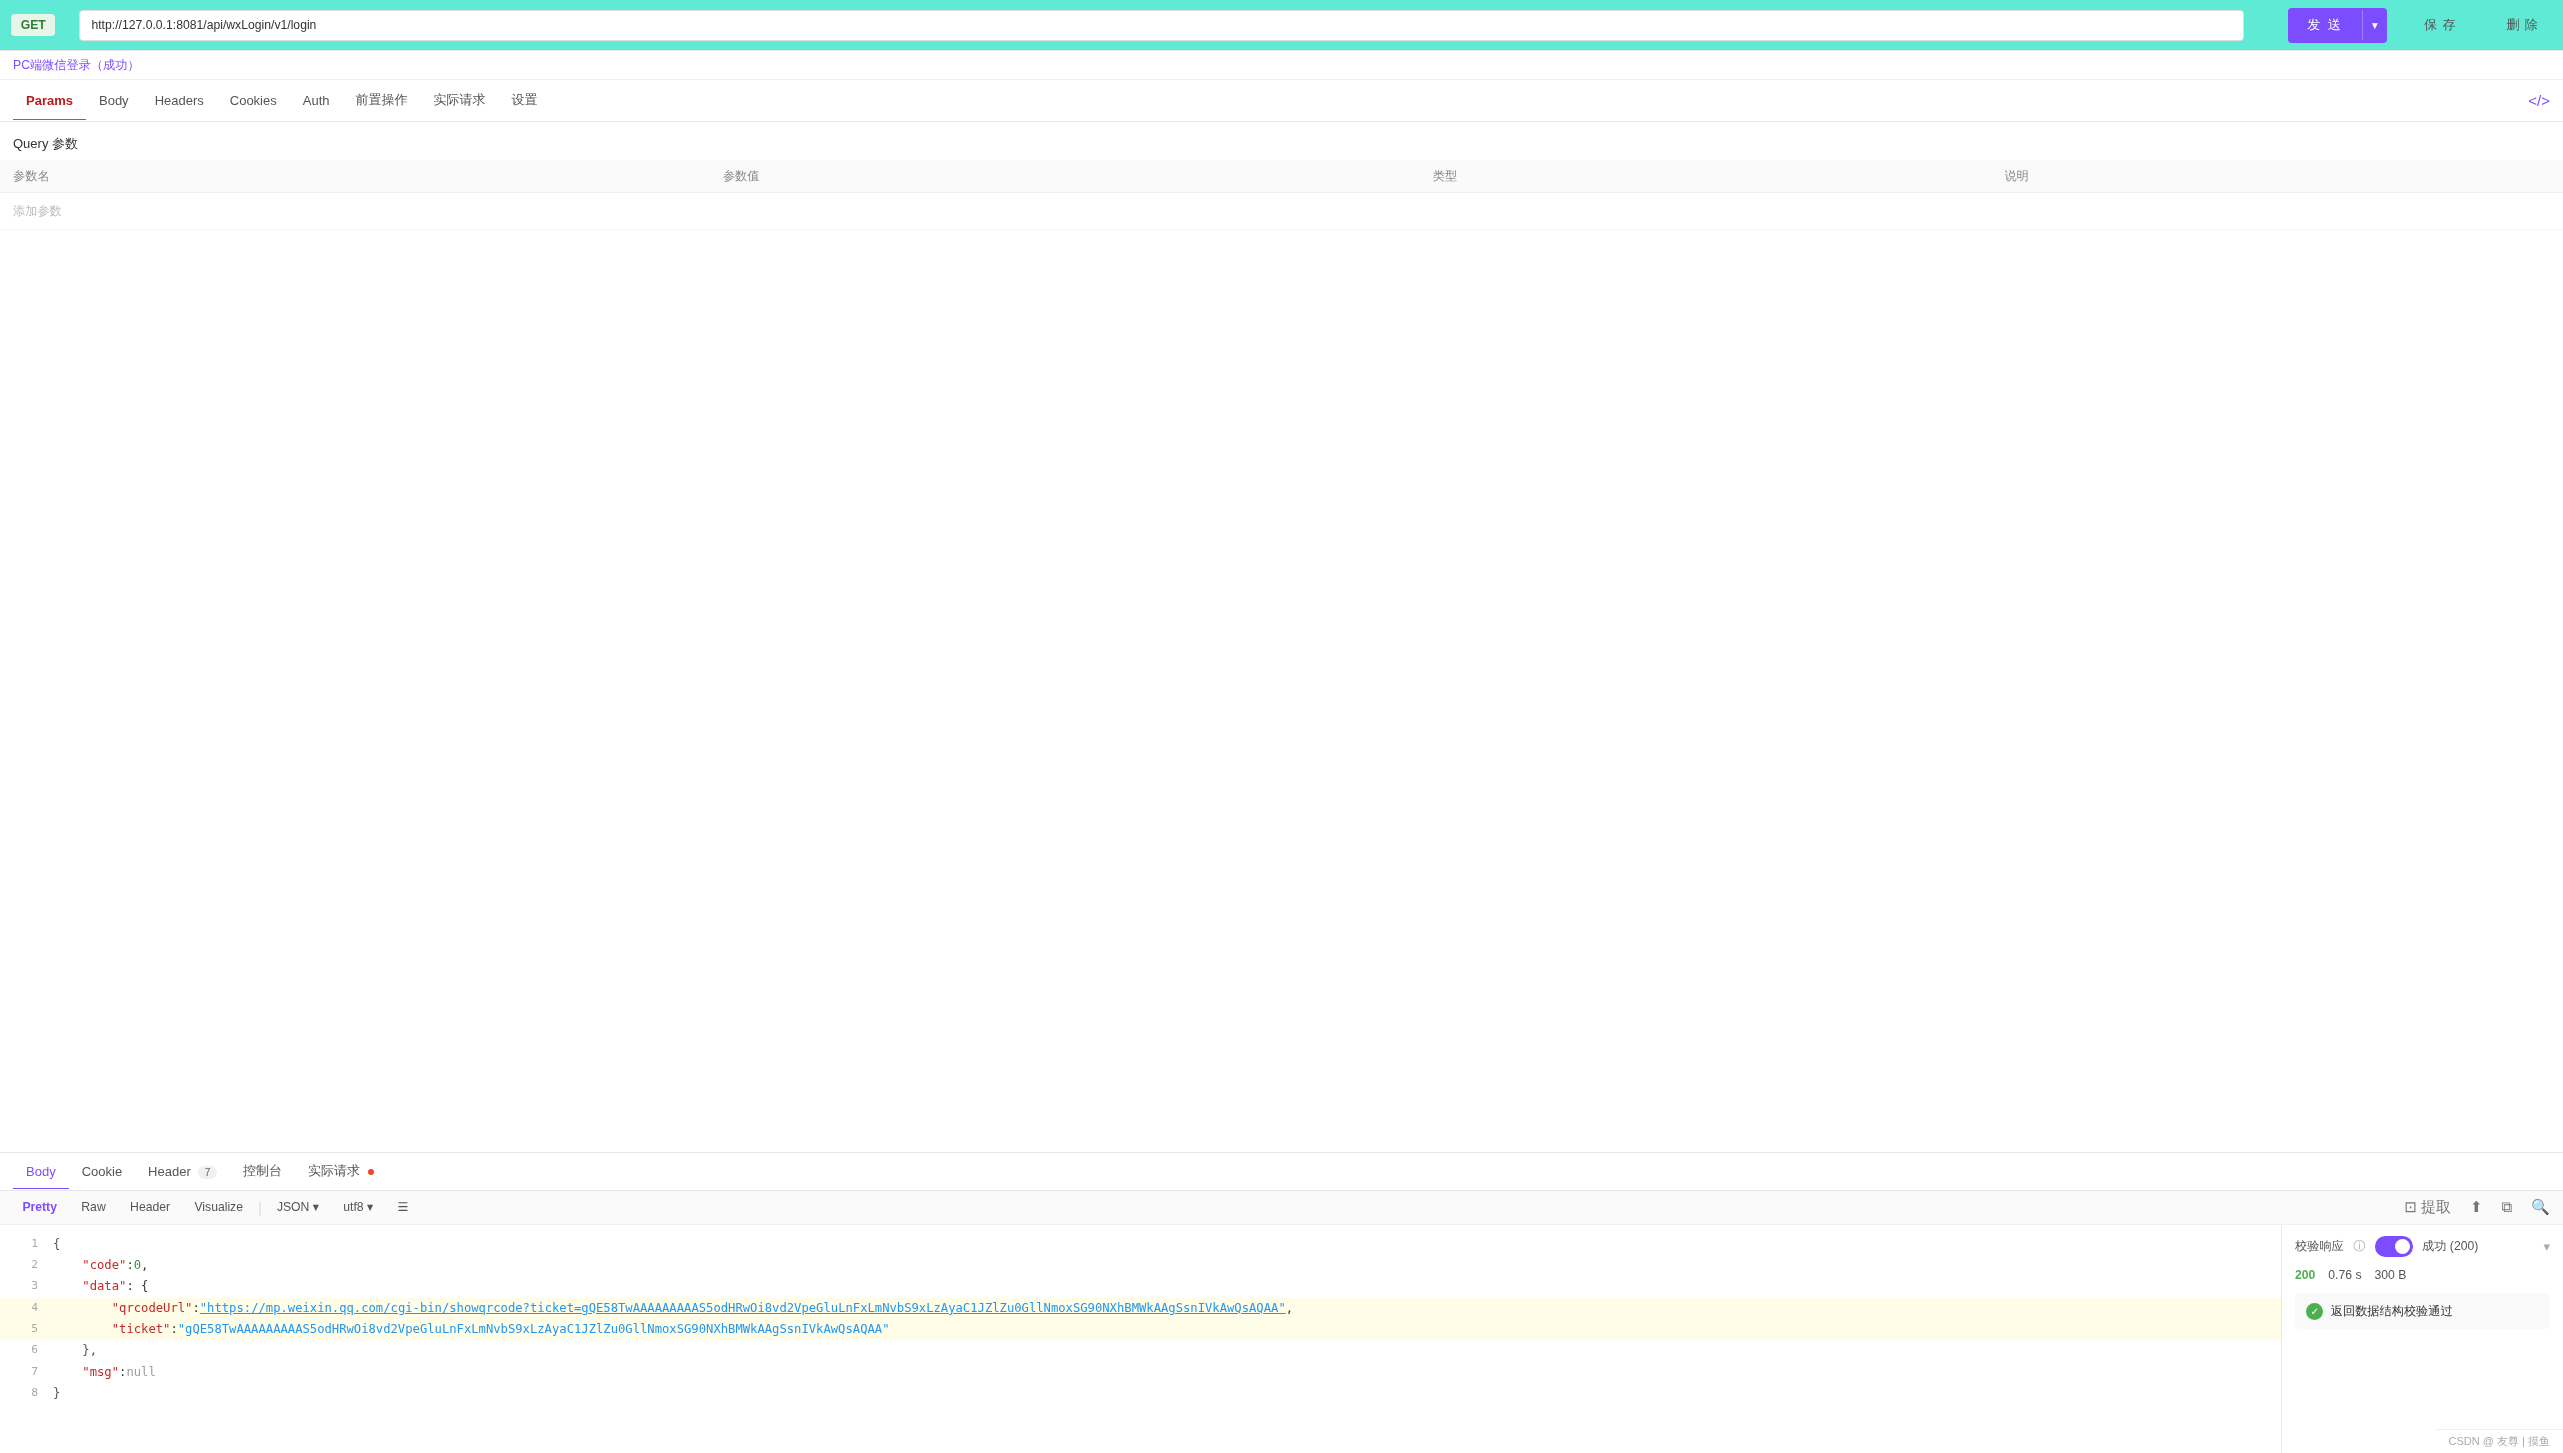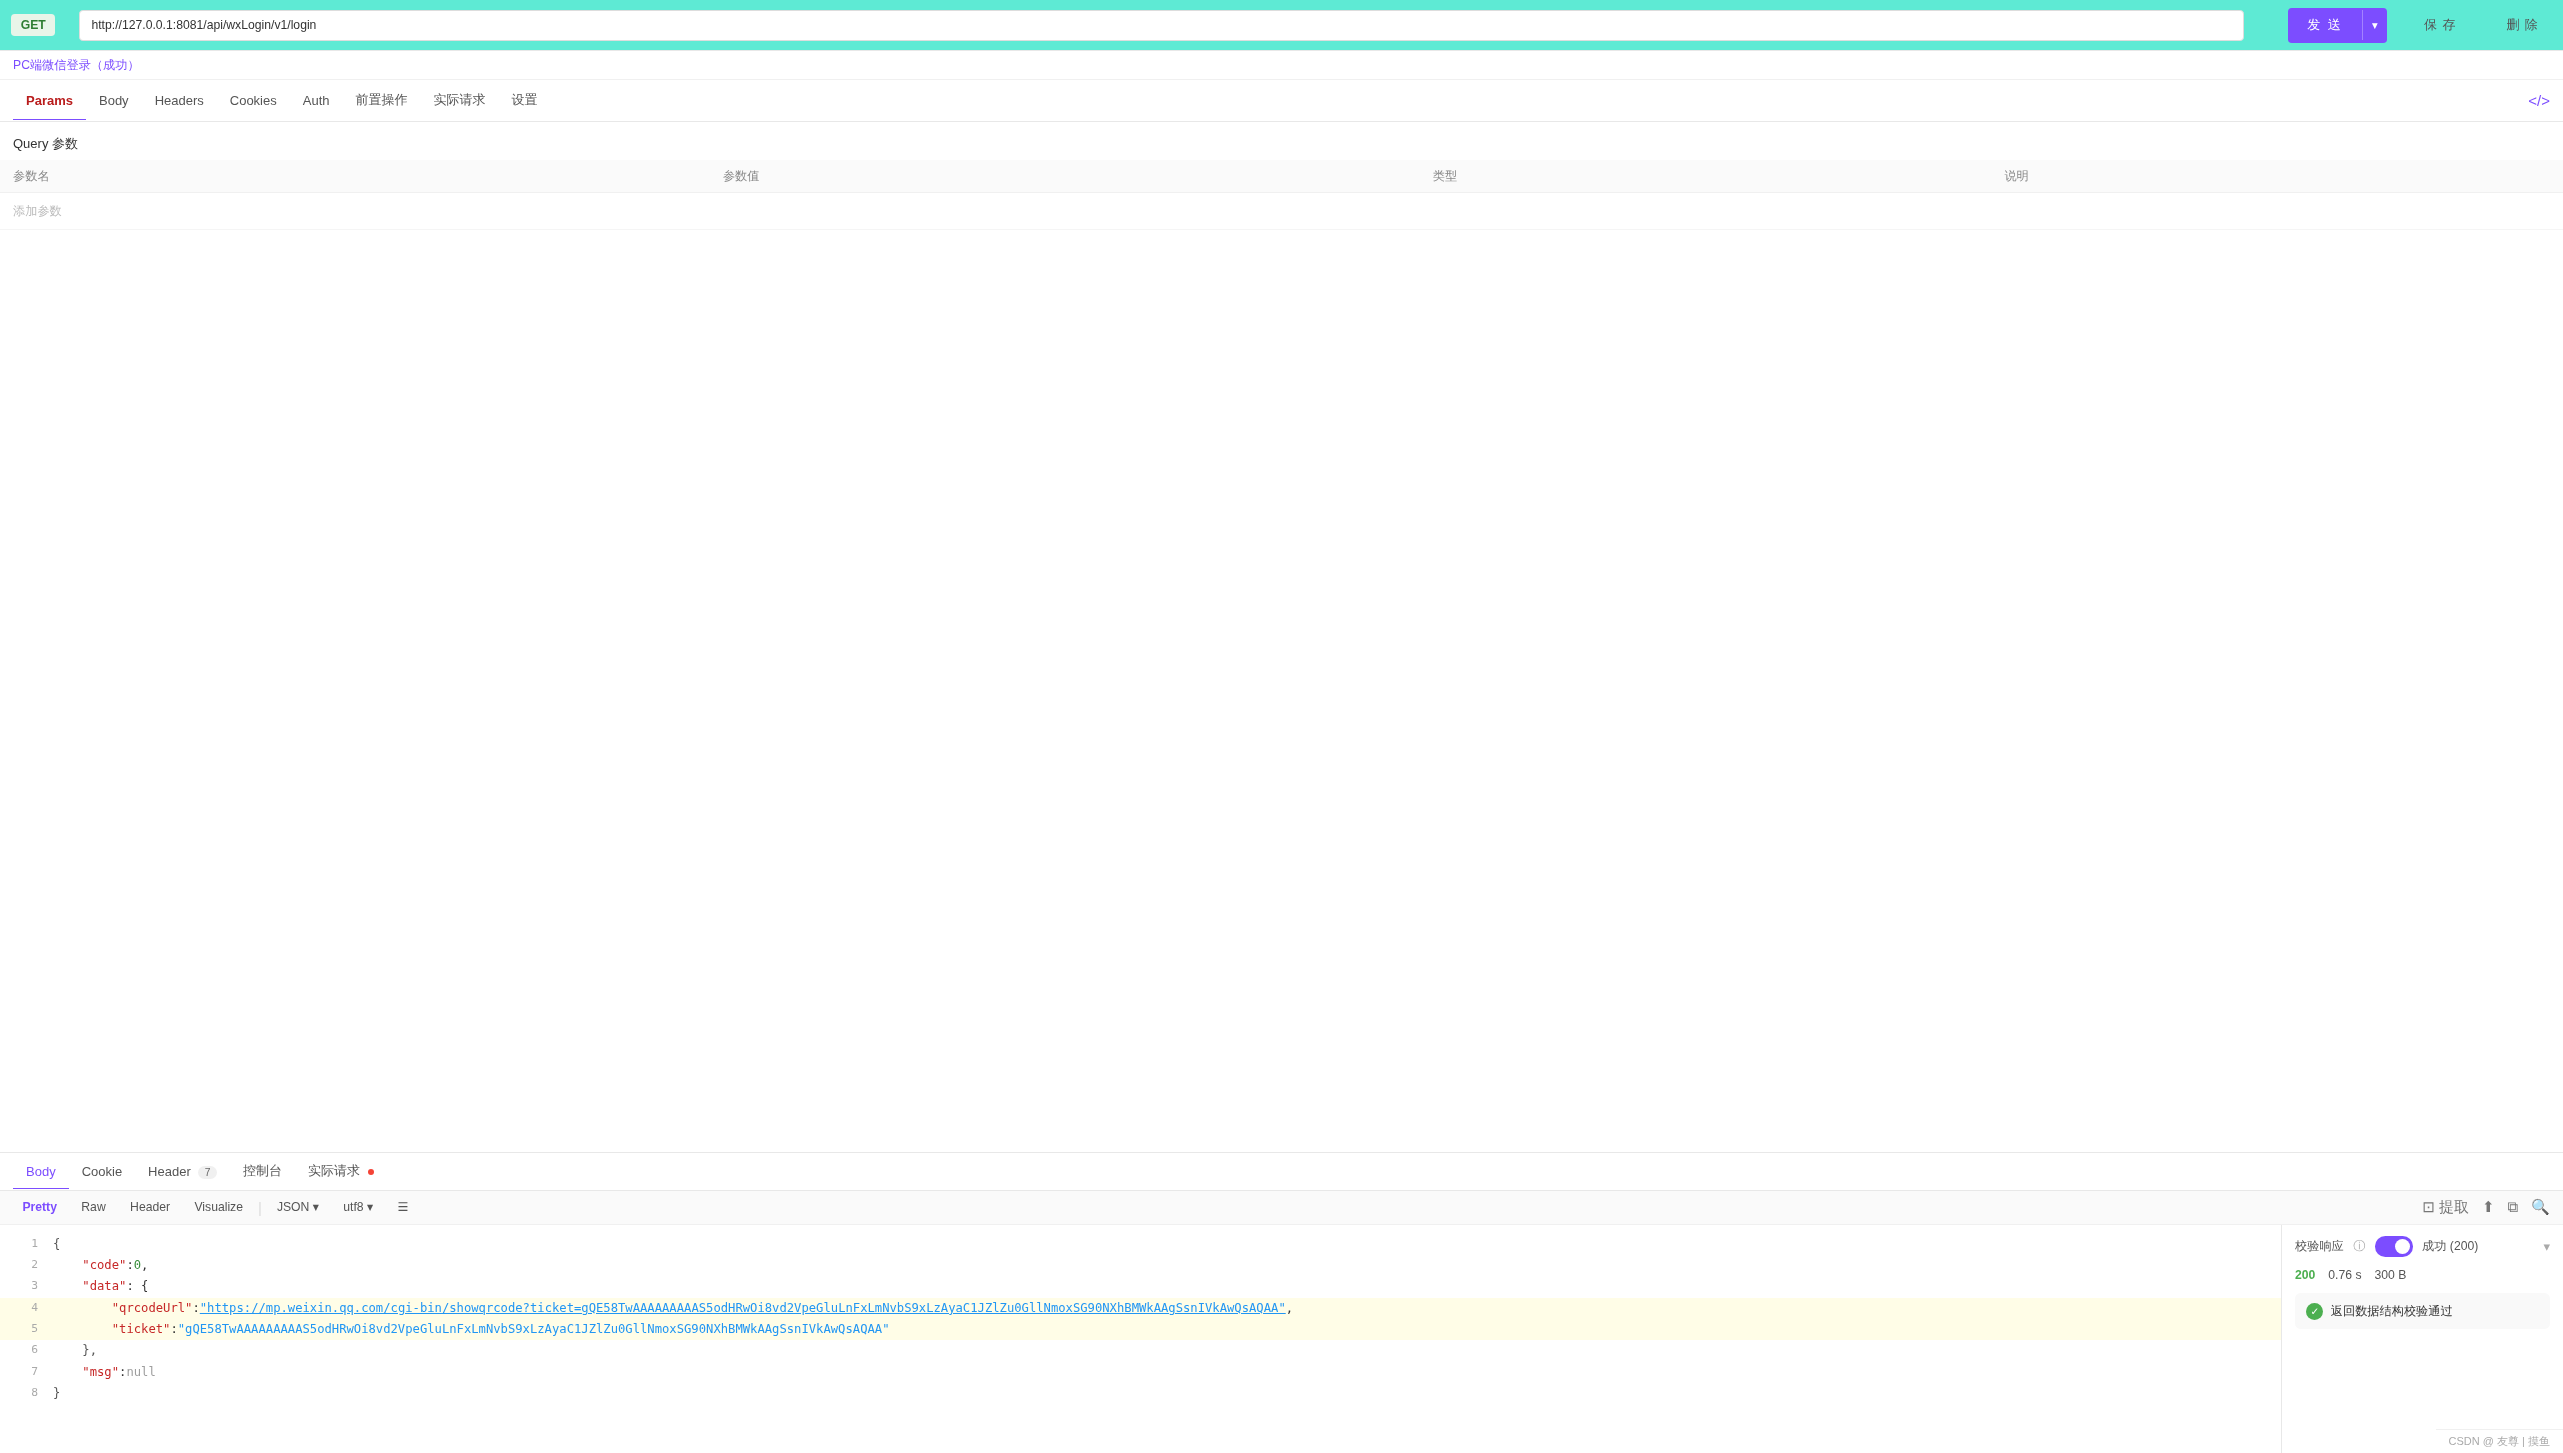--- a/index.html
+++ b/index.html
@@ -339,21 +339,21 @@
       border: none;
       background: none;
     }
     .fmt-sep {
       color: #ddd;
       font-size: 15px;
     }
     .fmt-spacer { flex: 1; }
     .action-icons {
       display: flex;
-      gap: 13px;
+      gap: 19px;
       align-items: center;
       color: #666;
       font-size: 15px;
     }
     .action-icon {
       cursor: pointer;
       color: #777;
     }
 
     .highlighted-line {

